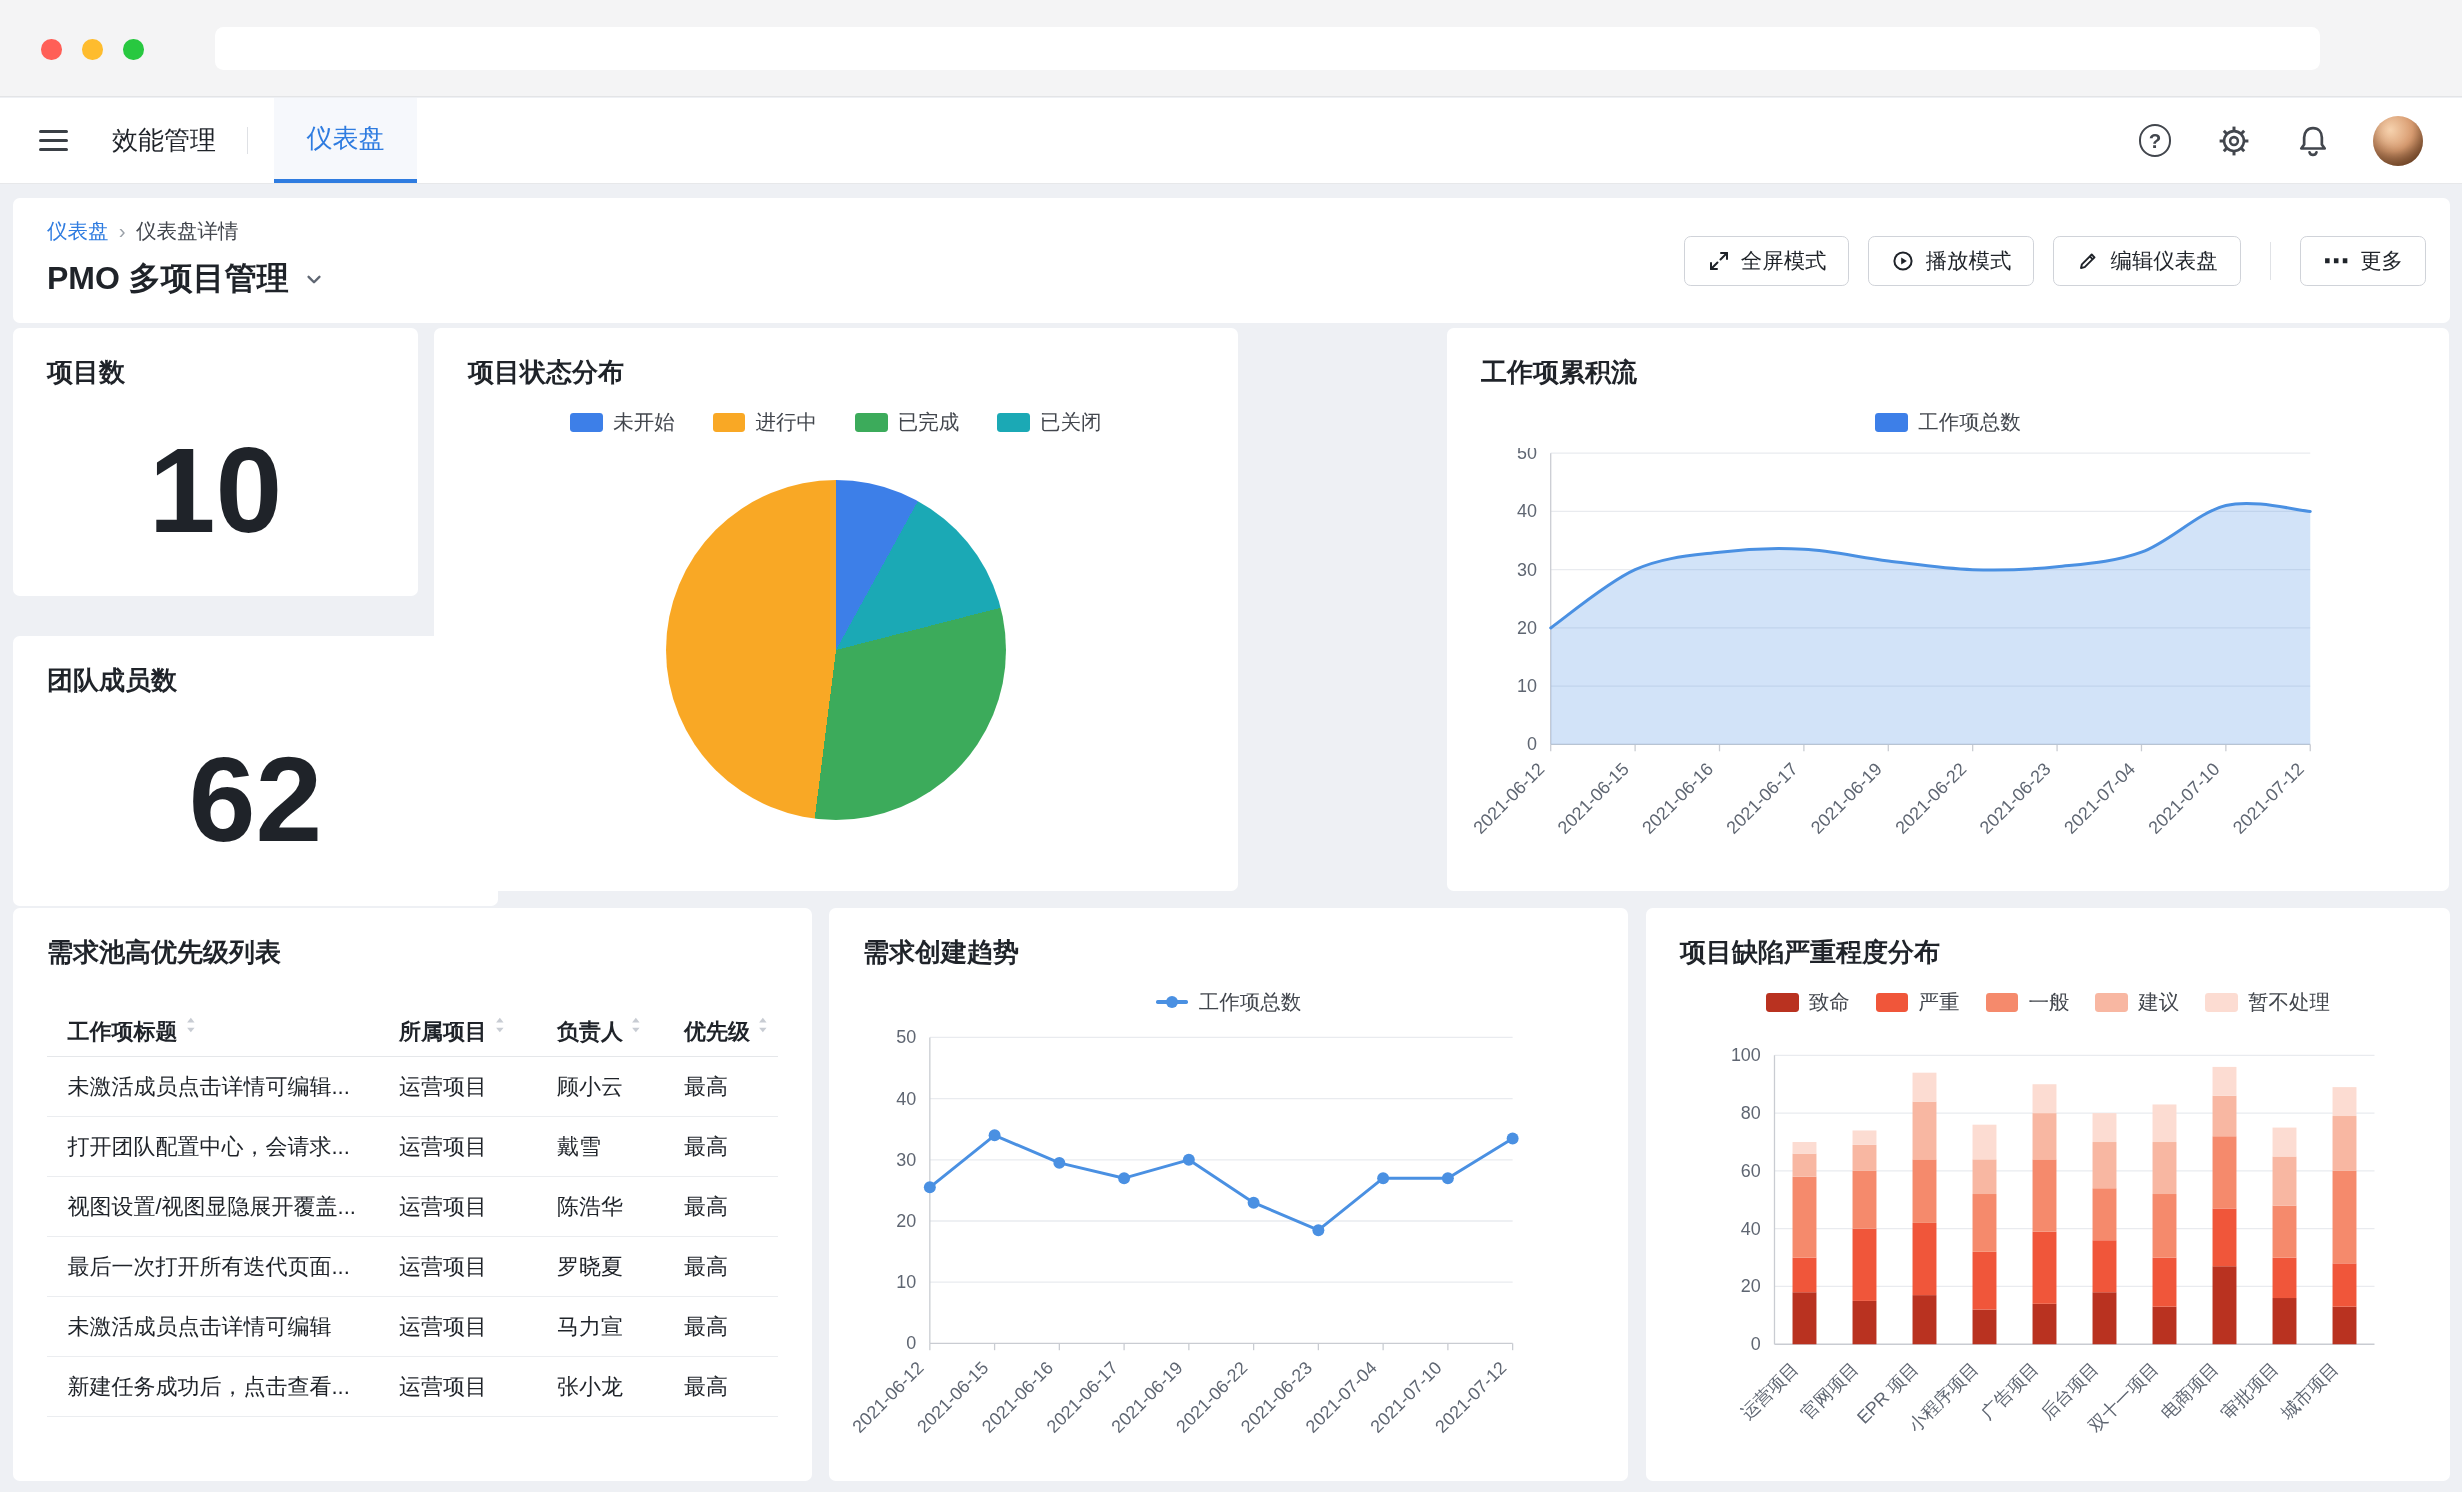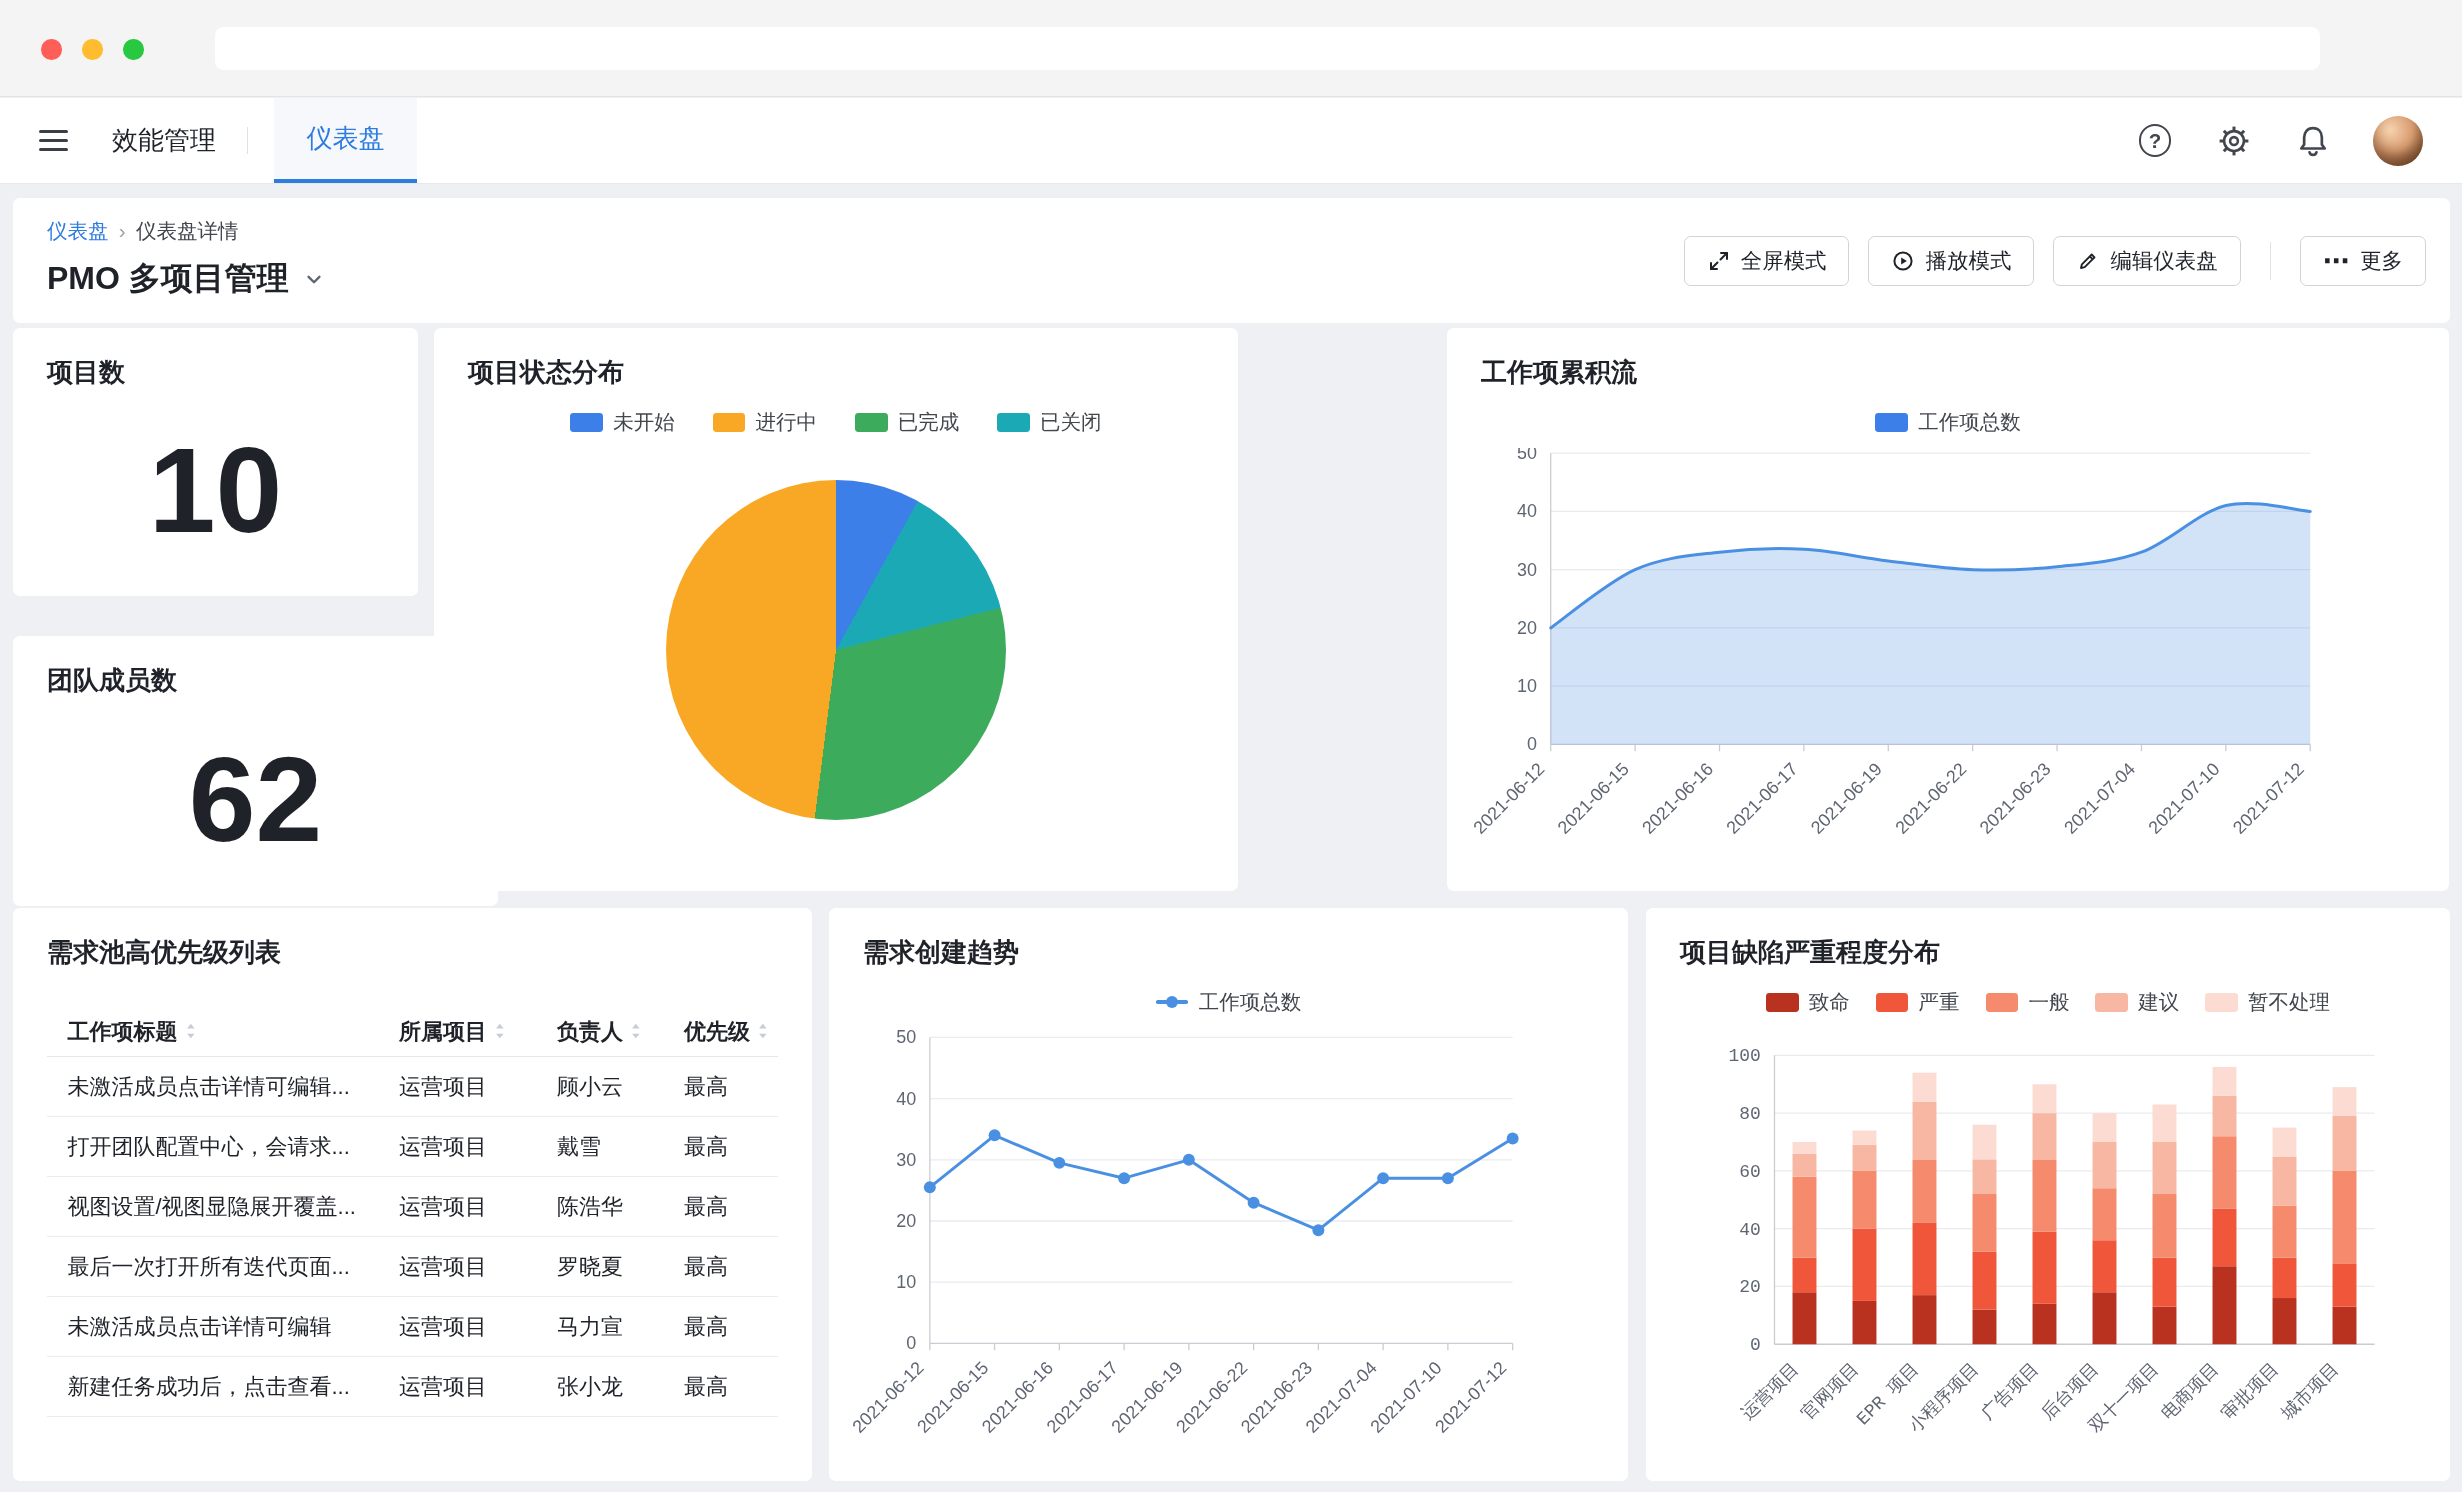--- a/index.html
+++ b/index.html
@@ -45,41 +45,41 @@
 
   
   .card{position:absolute;background:#fff;border-radius:6.8px;}
   .card-title{position:absolute;left:34px;top:27px;font-size:26px;font-weight:600;color:#1f2329;}
   #card-projects{left:13px;top:328px;width:405px;height:268px;}
   #card-members{left:13px;top:621px;width:485px;height:270px;margin-top:15px;}
   #card-pie{left:434px;top:328px;width:804px;height:563px;}
   #card-flow{left:1447px;top:328px;width:1002px;height:563px;}
   #card-table{left:13px;top:908px;width:799px;height:573px;}
   #card-trend{left:829px;top:908px;width:799px;height:573px;}
-  #card-bars{left:1646px;top:908px;width:804px;height:573px;font-family:Liberation Mono, monospace;}
+  #card-bars{left:1646px;top:908px;width:804px;height:573px;}
 
   .big-num{position:absolute;left:0;right:0;top:77px;bottom:22px;display:flex;align-items:center;justify-content:center;font-size:120px;font-weight:600;color:#1f2329;}
 
   
   .legend{position:absolute;top:80px;left:34px;right:34px;display:flex;justify-content:center;align-items:flex-start;gap:38px;flex-wrap:nowrap;}
   #card-bars .legend{gap:26px;}
   .legend-item{display:flex;align-items:center;gap:10.3px;font-size:20.5px;color:#42464d;cursor:pointer;white-space:nowrap;}
   .legend-swatch{width:32.5px;height:19px;border-radius:3.4px;display:inline-block;position:relative;flex:none;}
   .legend-swatch.line-marker{background:none !important;}
   .legend-swatch.line-marker .lm-bar{position:absolute;left:0;top:7.7px;width:100%;height:3.4px;border-radius:1.7px;}
   .legend-swatch.line-marker .lm-dot{position:absolute;left:10.3px;top:3.4px;width:12px;height:12px;border-radius:50%;}
 
   .pie{position:absolute;left:50%;top:152px;transform:translateX(-50%);width:340px;height:340px;border-radius:50%;}
   .chart-svg{position:absolute;left:0;top:120px;}
 
   
   .tbl{position:absolute;left:34px;right:34px;top:99px;}
   .tbl-head,.tbl-row{display:grid;grid-template-columns:352px 158px 127px 1fr;align-items:center;}
   .tbl-head{height:50px;border-bottom:0.9px solid #e5e7ea;}
-  .th{display:flex;align-items:center;gap:6px;font-size:22px;font-weight:600;color:#1f2329;cursor:pointer;}
+  .th{display:flex;gap:6px;font-size:22px;font-weight:600;color:#1f2329;cursor:pointer;}
   .th:first-child,.td:first-child{padding-left:20.5px;}
   .tbl-row{height:60px;border-bottom:0.9px solid #ebedf0;cursor:pointer;}
   .td{font-size:22px;color:#1f2329;white-space:nowrap;overflow:hidden;text-overflow:ellipsis;padding-right:13.7px;}
 </style>
 </head>
 <body>
 
 <div class="page">
 
   <div class="chrome">

